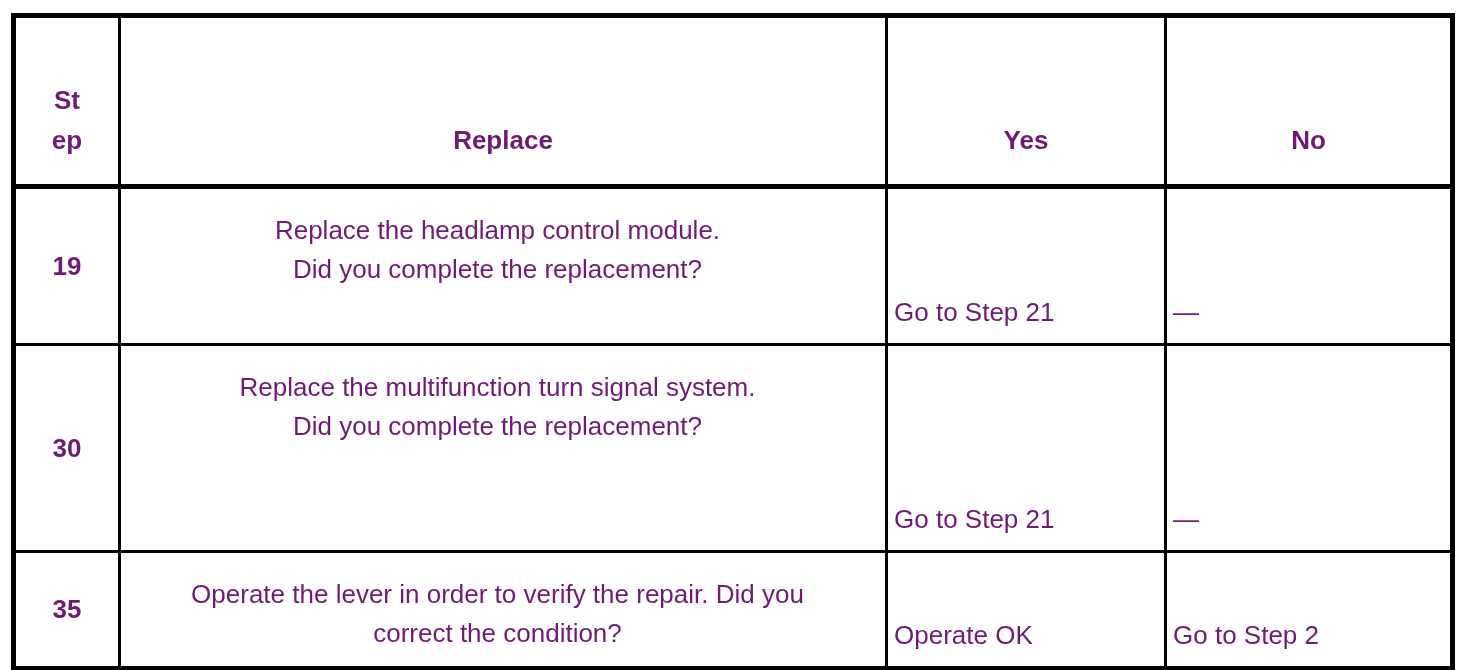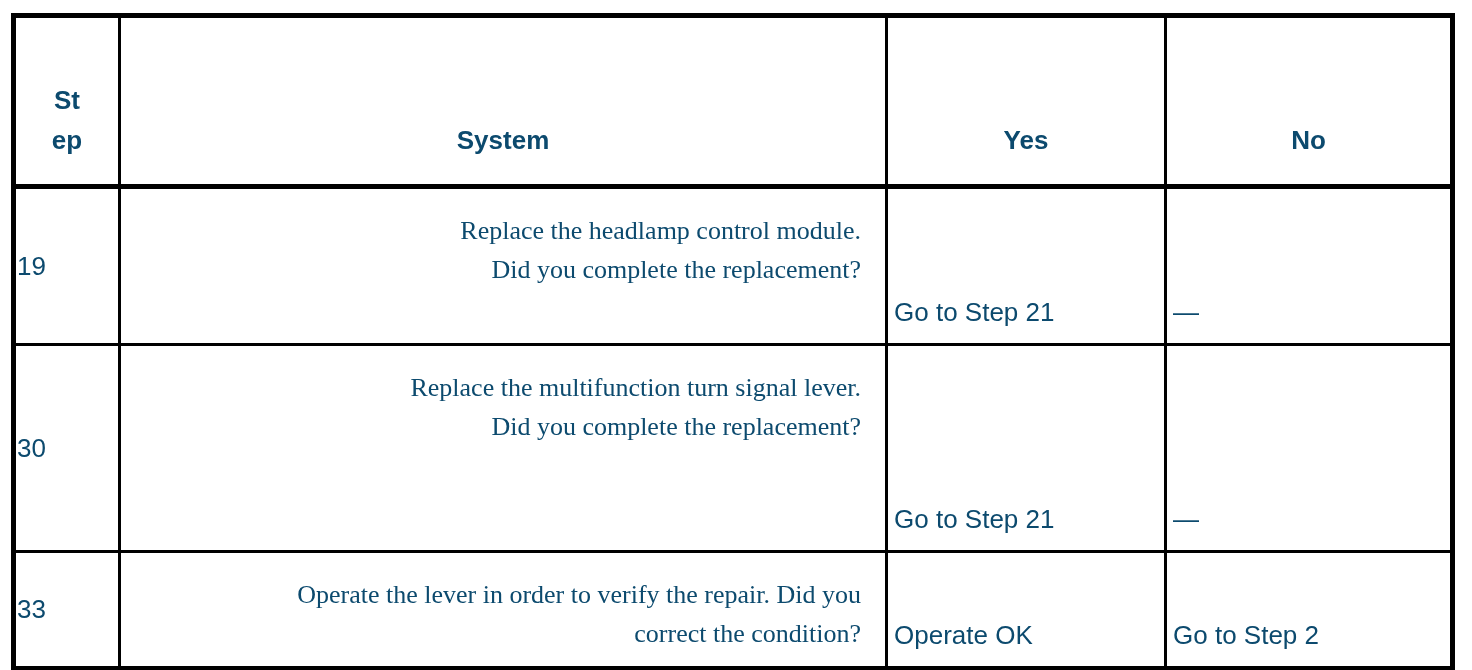--- a/index.html
+++ b/index.html
@@ -17,21 +17,21 @@
   }
   table.diag {
     position: absolute;
     left: 11px;
     top: 13px;
     width: 1439px;
     height: 645px;
     border-collapse: collapse;
     table-layout: fixed;
     border: 5px solid #000000;
-    color: #0c4a6e;
+    color: #701a75;
   }
   table.diag th,
   table.diag td {
     border: 3px solid #000000;
     font-size: 26px;
     background: #ffffff;
     overflow: hidden;
   }
   
   table.diag thead th {
@@ -39,32 +39,31 @@
     vertical-align: bottom;
     text-align: center;
     padding: 0 4px 24px 4px;
     line-height: 40px;
     border-bottom-width: 5px;
     white-space: pre-line;
     height: 142px;
   }
   
   td.step-cell {
-    text-align: left;
+    text-align: center;
     vertical-align: middle;
-    font-weight: normal;
+    font-weight: bold;
   }
   
   td.action-cell {
     vertical-align: top;
-    text-align: right;
+    text-align: center;
     padding: 22px 24px 0 13px;
     line-height: 39px;
     white-space: pre-line;
-    font-family: Liberation Serif, serif;
   }
   
   td.result-cell {
     vertical-align: bottom;
     text-align: left;
     padding: 0 6px 15px 6px;
     line-height: 32px;
   }
   tr.row-19 { height: 158px; }
   tr.row-20 { height: 207px; }
@@ -78,42 +77,42 @@
     <colgroup>
       <col style="width:106px">
       <col style="width:767px">
       <col style="width:279px">
       <col style="width:287px">
     </colgroup>
     <thead>
       <tr>
         <th>St
 ep</th>
-        <th>System</th>
+        <th>Replace</th>
         <th>Yes</th>
         <th>No</th>
       </tr>
     </thead>
     <tbody>
       <tr class="row-19">
         <td class="step-cell">19</td>
         <td class="action-cell">Replace the headlamp control module.
 Did you complete the replacement?</td>
         <td class="result-cell">Go to Step 21</td>
         <td class="result-cell">—</td>
       </tr>
       <tr class="row-20">
         <td class="step-cell">30</td>
-        <td class="action-cell">Replace the multifunction turn signal lever.
+        <td class="action-cell">Replace the multifunction turn signal system.
 Did you complete the replacement?</td>
         <td class="result-cell">Go to Step 21</td>
         <td class="result-cell">—</td>
       </tr>
       <tr class="row-21">
-        <td class="step-cell">33</td>
+        <td class="step-cell">35</td>
         <td class="action-cell">Operate the lever in order to verify the repair. Did you
 correct the condition?</td>
         <td class="result-cell">Operate OK</td>
         <td class="result-cell">Go to Step 2</td>
       </tr>
     </tbody>
   </table>
 </div>
 
 </body></html>

